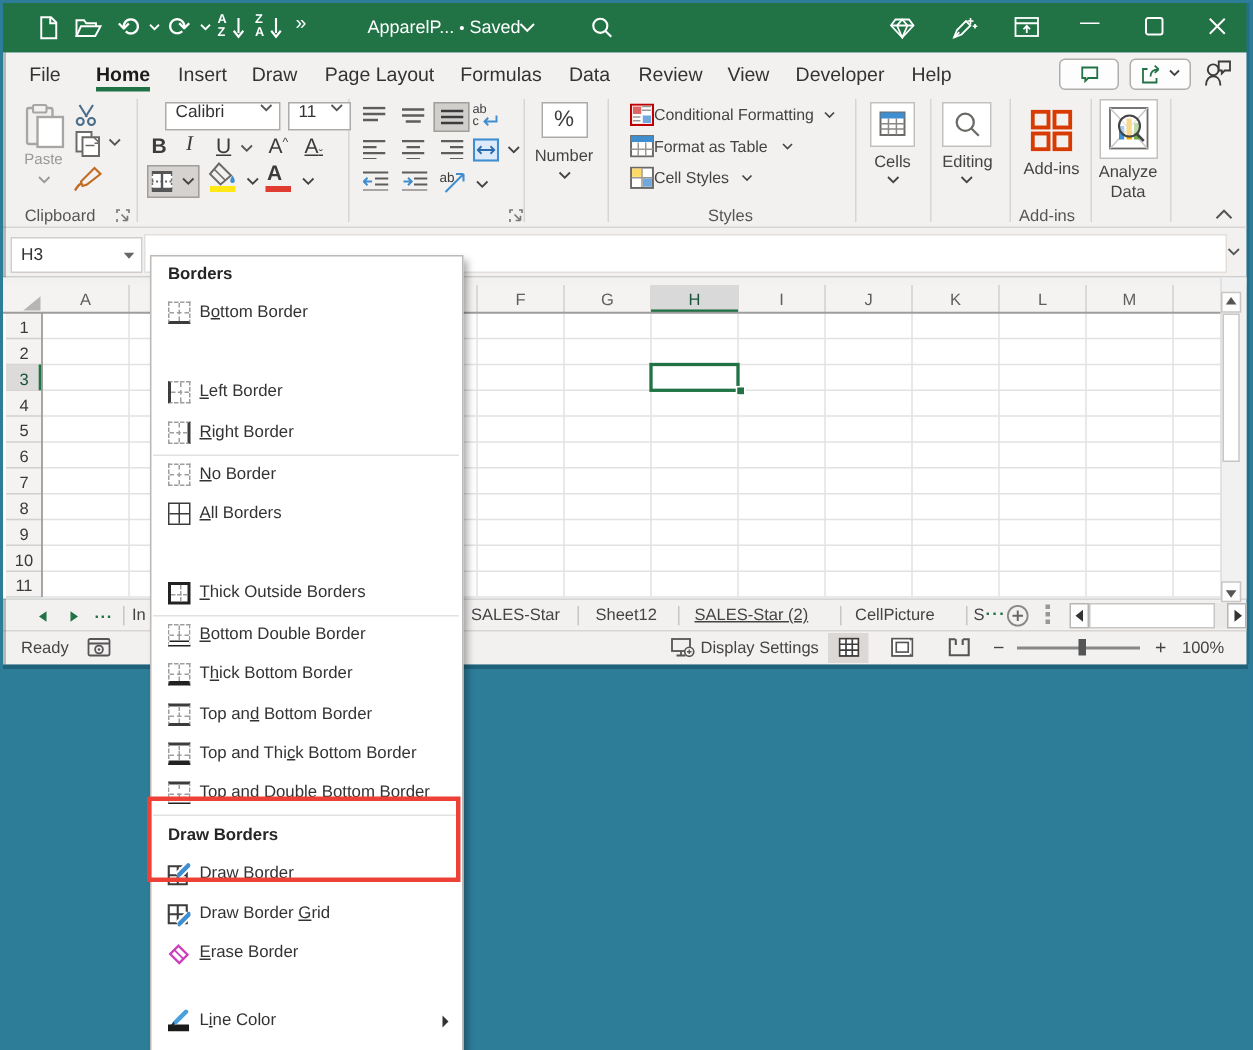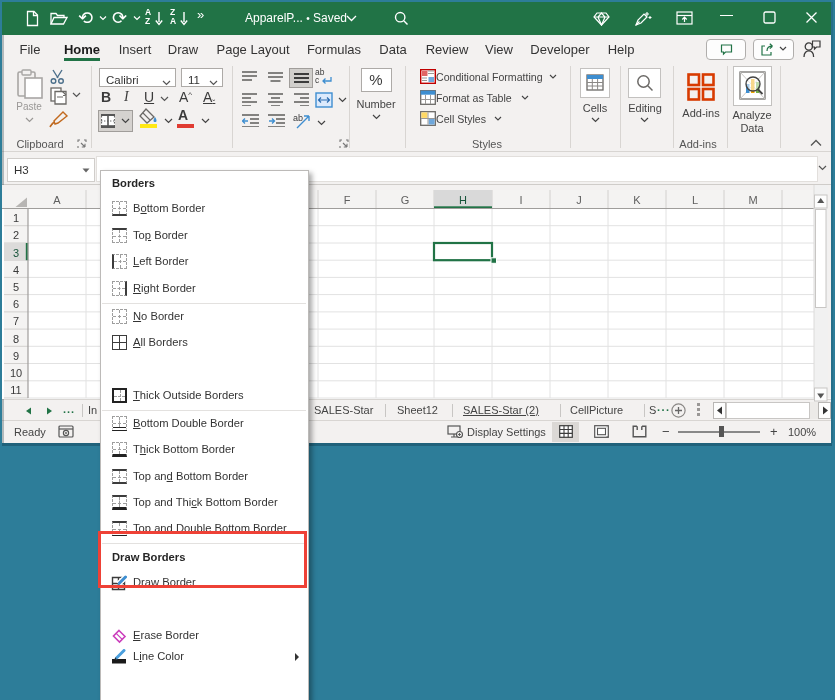--- a/index.html
+++ b/index.html
@@ -25,21 +25,21 @@
 .mhead { position:absolute; left:11px; font-size:11.2px; font-weight:bold; color:#262626; }
 .msep { position:absolute; left:1px; width:204px; height:1px; background:#e3e1df; }
 .bicon { position:absolute; left:11px; width:15px; height:15px; border:1px dashed #9e9e9e; }
 .bicon::before { content:""; position:absolute; left:6px; top:0; bottom:0; width:0; border-left:1px dashed #9e9e9e; }
 .bicon::after { content:""; position:absolute; top:6px; left:0; right:0; height:0; border-top:1px dashed #9e9e9e; }
 .subarrow { position:absolute; left:194px; top:8.5px; width:0; height:0; border-left:4.5px solid #333; border-top:4.5px solid transparent; border-bottom:4.5px solid transparent; }
 .bicon.solid::before { border-left:1px solid #3c3c3c; }
 .bicon.solid::after { border-top:1px solid #3c3c3c; }
 u { text-decoration:underline; }
 .mb { position:absolute; top:7px; transform:translateX(-50%); font-size:13px; color:#333; white-space:nowrap; }
-.combo { height:19px; background:#fff; border:1px solid #adaaa7; font-size:11.5px; color:#333; display:flex; align-items:flex-end; }
+.combo { height:19px; background:#fff; border:1px solid #adaaa7; font-size:11.5px; color:#333; display:flex; align-items:flex-start;margin-left:11px; }
 .combo .cv { margin-left:auto; margin-right:4px; }
 .bigbtn { background:#fff; border:1px solid #c3c1bf; }
 .tsep { top:4px; width:1px; height:13px; background:#c8c6c4; }
 .tname { top:4px; font-size:11px; color:#444; white-space:nowrap; }
 #redbox { left:98px; top:531px; width:209px; height:57px; border:3px solid #ee4136; z-index:60; }
 </style>
 </head>
 <body>
 <div class="abs" id="titlebar">
   <svg class="abs" style="left:23px;top:8px;" width="15" height="17" viewBox="0 0 15 17">
@@ -547,24 +547,20 @@
   <div class="abs" style="left:717px;top:5px;width:5px;height:11px;background:#555;"></div>
   <div class="abs" style="left:768px;top:3px;font-size:13px;color:#444;">+</div>
   <div class="abs" style="left:786px;top:5px;font-size:11px;color:#444;">100%</div>
 </div>
 <div class="abs" id="menu">
   <div class="mhead" style="top:6px;">Borders</div>
   <div class="mi" style="top:25px;">
       <div class="bicon" style="top:5px;border-bottom:2px solid #3c3c3c;"></div>
       <div class="txt">B<u>o</u>ttom Border</div>
     </div>
-  <div class="mi" style="top:52px;">
-      <div class="bicon" style="top:5px;border-top:2px solid #3c3c3c;"></div>
-      <div class="txt">To<u>p</u> Border</div>
-    </div>
   <div class="mi" style="top:78px;">
       <div class="bicon" style="top:5px;border-left:2px solid #3c3c3c;"></div>
       <div class="txt"><u>L</u>eft Border</div>
     </div>
   <div class="mi" style="top:105px;">
       <div class="bicon" style="top:5px;border-right:2px solid #3c3c3c;"></div>
       <div class="txt"><u>R</u>ight Border</div>
     </div>
   <div class="msep" style="top:132px;"></div>
   <div class="mi" style="top:133px;">
@@ -604,28 +600,37 @@
   <div class="mhead" style="top:380px;">Draw Borders</div>
   <div class="mi" style="top:399px;">
       <svg class="ic" viewBox="0 0 16 16">
         <path d="M1.5 2.5 H13.5 V14.5 H1.5 Z M1.5 8.5 H13.5 M7.5 2.5 V14.5" fill="none" stroke="#3c3c3c" stroke-width="1.4"></path>
         <path d="M14.5 2 L7.5 9" stroke="#fff" stroke-width="5.5"></path>
         <path d="M14.5 2 L8.5 8" stroke="#3e8ed0" stroke-width="3" stroke-linecap="round"></path>
         <path d="M8.5 8 L6.6 9.9 L8.7 10.2 Z" fill="#3e8ed0"></path>
       </svg>
       <div class="txt">Dra<u>w</u> Border</div>
     </div>
+  <div class="mi" style="top:426px;">
+      <svg class="ic" viewBox="0 0 16 16">
+        <path d="M1.5 1.5 H13.5 V13.5 H1.5 Z M1.5 7.5 H13.5 M7.5 1.5 V13.5" fill="none" stroke="#3c3c3c" stroke-width="1.4"></path>
+        <path d="M15 7.5 L8 14.5" stroke="#fff" stroke-width="5.5"></path>
+        <path d="M15 7.5 L9 13.5" stroke="#3e8ed0" stroke-width="3" stroke-linecap="round"></path>
+        <path d="M9 13.5 L7.1 15.4 L9.2 15.7 Z" fill="#3e8ed0"></path>
+      </svg>
+      <div class="txt">Draw Border <u>G</u>rid</div>
+    </div>
   <div class="mi" style="top:452px;">
       <svg class="ic" viewBox="0 0 16 16">
         <path d="M8 2.5 L14 8.5 L8.5 14 L2.5 8 Z" fill="#fff" stroke="#cb3ebc" stroke-width="1.6"></path>
         <path d="M5.2 5.3 L11.2 11.3" stroke="#cb3ebc" stroke-width="1.2"></path>
       </svg>
       <div class="txt"><u>E</u>rase Border</div>
     </div>
-  <div class="mi" style="top:473px;padding-left:12px;">
+  <div class="mi" style="top:497px;padding-left:12px;">
       <svg class="ic" viewBox="0 0 16 16">
         <rect x="1" y="10" width="14" height="4.5" fill="#1a1a1a"></rect>
         <path d="M13 1.5 L5.5 9" stroke="#4a9fdd" stroke-width="3" stroke-linecap="round"></path>
         <path d="M5 8.2 L2.8 10.4 L5.6 11 Z" fill="#2b2b2b"></path>
       </svg>
       <div class="txt">L<u>i</u>ne Color</div>
       <div class="subarrow"></div>
     </div>
   <div class="msep" style="top:532px;"></div>
   <div class="mi" style="top:533px;">

